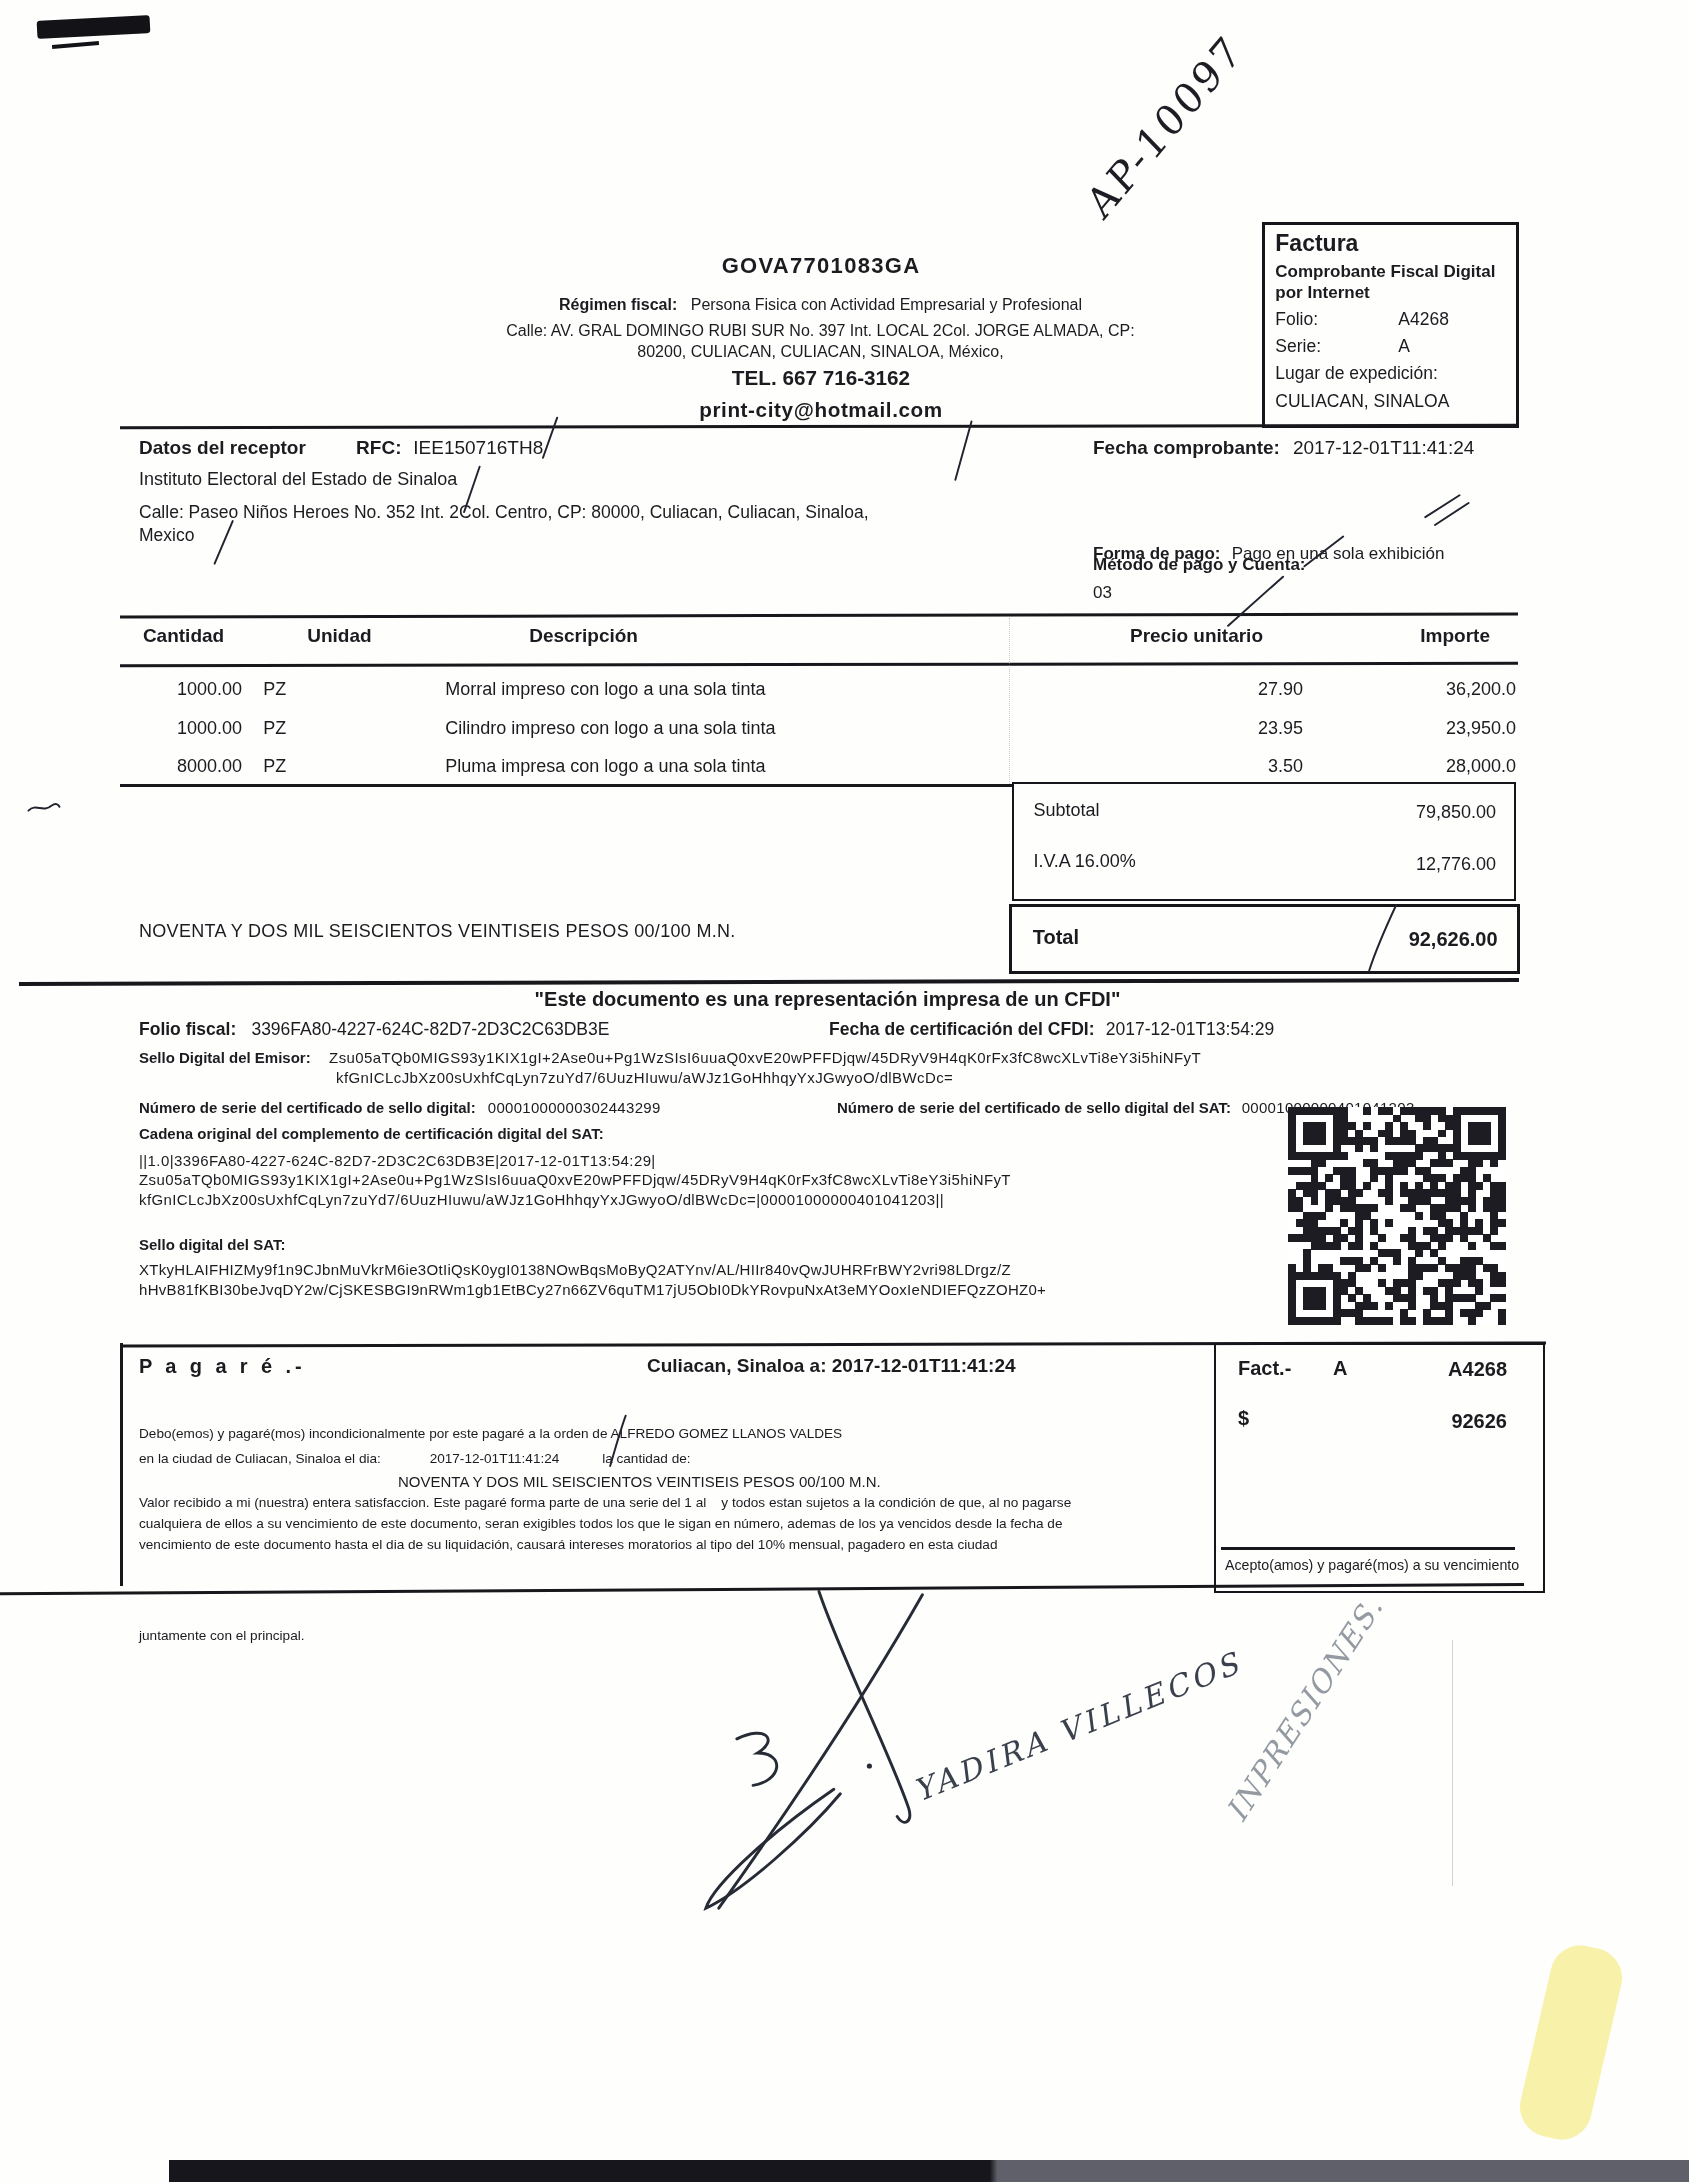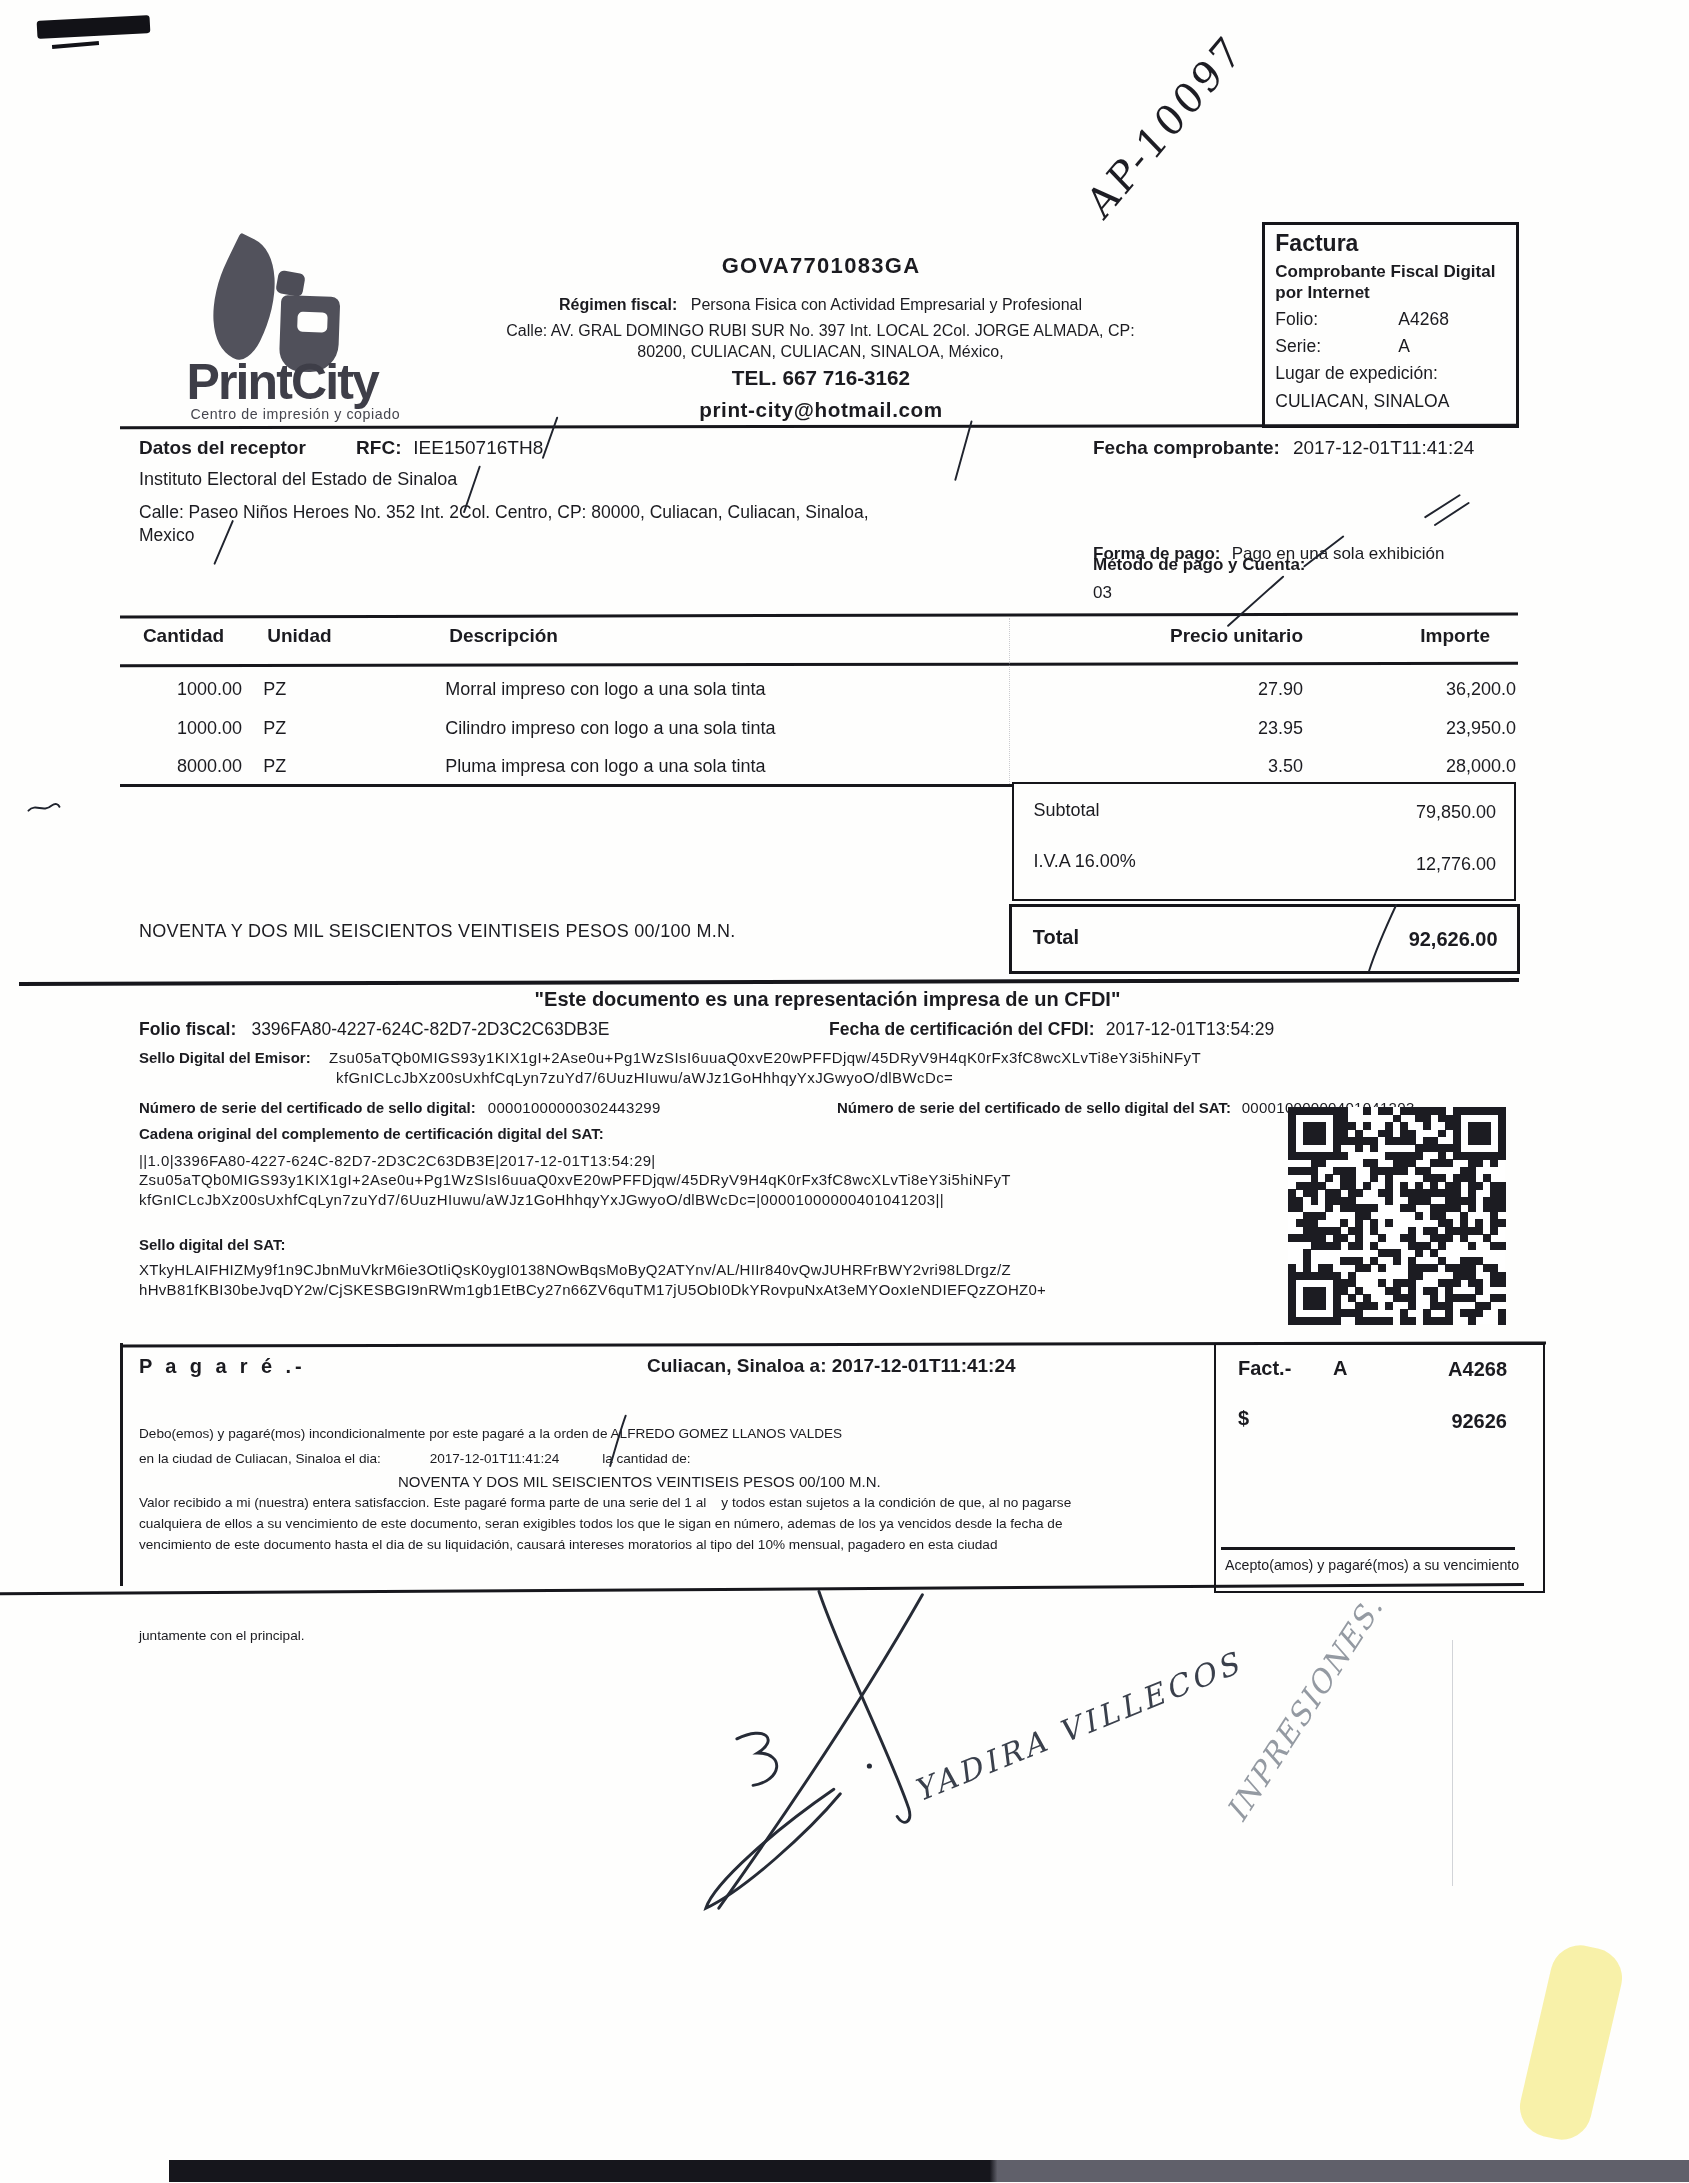--- a/index.html
+++ b/index.html
@@ -22,29 +22,20 @@
   svg.ink{position:absolute;left:0;top:0;pointer-events:none;}
 </style>
 </head>
 <body>
 
 <div class="page">
 
   <div class="abs" style="left:37px;top:18px;width:113px;height:18px;background:#121217;border-radius:3.2px;transform:rotate(-3deg);"></div>
   <div class="abs" style="left:52px;top:43px;width:47px;height:3.9px;background:#121217;transform:rotate(-5deg);"></div>
 
-  <div class="abs" style="left:175px;top:220px;width:336px;height:213px;">
-    <div style="position:absolute;left:37px;top:20.7px;width:65px;height:116px;background:#52525c;border-radius:4% 100% 30% 96%;transform:rotate(26deg);"></div>
-    <div style="position:absolute;left:102px;top:52px;width:27px;height:23px;background:#4d4d57;border-radius:5.8px;transform:rotate(10deg);"></div>
-    <div style="position:absolute;left:105px;top:76px;width:59px;height:76px;background:#50505a;border-radius:6.5px 9px 28.4px 22px;transform:rotate(2deg);">
-      <div style="position:absolute;left:17px;top:15.5px;width:30px;height:20.7px;background:#fefefd;border-radius:5.2px;"></div>
-    </div>
-    <div style="position:absolute;left:11.6px;top:133px;font-size:50px;font-weight:700;letter-spacing:-1.9px;color:#3e3e48;">PrintCity</div>
-    <div style="position:absolute;left:15.5px;top:186px;font-size:14.2px;color:#45454e;letter-spacing:0.6px;">Centro de impresión y copiado</div>
-  </div>
 
   <div class="abs b" style="left:582px;top:253px;width:478px;text-align:center;font-size:22px;letter-spacing:1.3px;">GOVA7701083GA</div>
   <div class="abs" style="left:491px;top:296px;width:659px;text-align:center;font-size:16px;">
     <span class="lbl">Régimen fiscal:</span>
     <span style="margin-left:9px;">Persona Fisica con Actividad Empresarial y Profesional</span>
   </div>
   <div class="abs" style="left:491px;top:322px;width:659px;text-align:center;font-size:16px;">Calle: AV. GRAL DOMINGO RUBI SUR No. 397 Int. LOCAL 2Col. JORGE ALMADA, CP:</div>
   <div class="abs" style="left:491px;top:343px;width:659px;text-align:center;font-size:16px;">80200, CULIACAN, CULIACAN, SINALOA, México,</div>
   <div class="abs b" style="left:582px;top:366px;width:478px;text-align:center;font-size:20.7px;">TEL. 667 716-3162</div>
   <div class="abs b" style="left:582px;top:398px;width:478px;text-align:center;font-size:20.7px;letter-spacing:0.6px;">print-city@hotmail.com</div>
@@ -83,21 +74,21 @@
     <span style="margin-left:7.8px;">2017-12-01T11:41:24</span>
   </div>
   <div class="abs" style="left:1093px;top:544px;font-size:17px;">
     <span class="b">Forma de pago:</span>
     <span style="margin-left:6.5px;">Pago en una sola exhibición</span>
   </div>
   <div class="abs b" style="left:1093px;top:555px;font-size:17px;">Método de pago y Cuenta:</div>
   <div class="abs" style="left:1093px;top:583px;font-size:17px;">03</div>
 
   <div class="line" style="left:120px;top:614px;width:1398px;height:3.2px;transform:rotate(-0.12deg);"></div>
-  <div class="item-row hdr b" style="top:625px;font-size:19px;">
+  <div class="item-row hdr b" style="top:625px;font-size:19px;gap:40px;">
     <span class="c-qty">Cantidad</span>
     <span class="c-unit">Unidad</span>
     <span class="c-desc">Descripción</span>
     <span class="c-price">Precio unitario</span>
     <span class="c-amt">Importe</span>
   </div>
   <div class="line" style="left:120px;top:663px;width:1398px;height:2.6px;transform:rotate(-0.1deg);"></div>
   <div class="abs" style="left:1009px;top:618px;height:166px;border-left:1.3px dotted #9a9aa2;opacity:.5;"></div>
 
   <div class="item-row" style="top:679px;">

